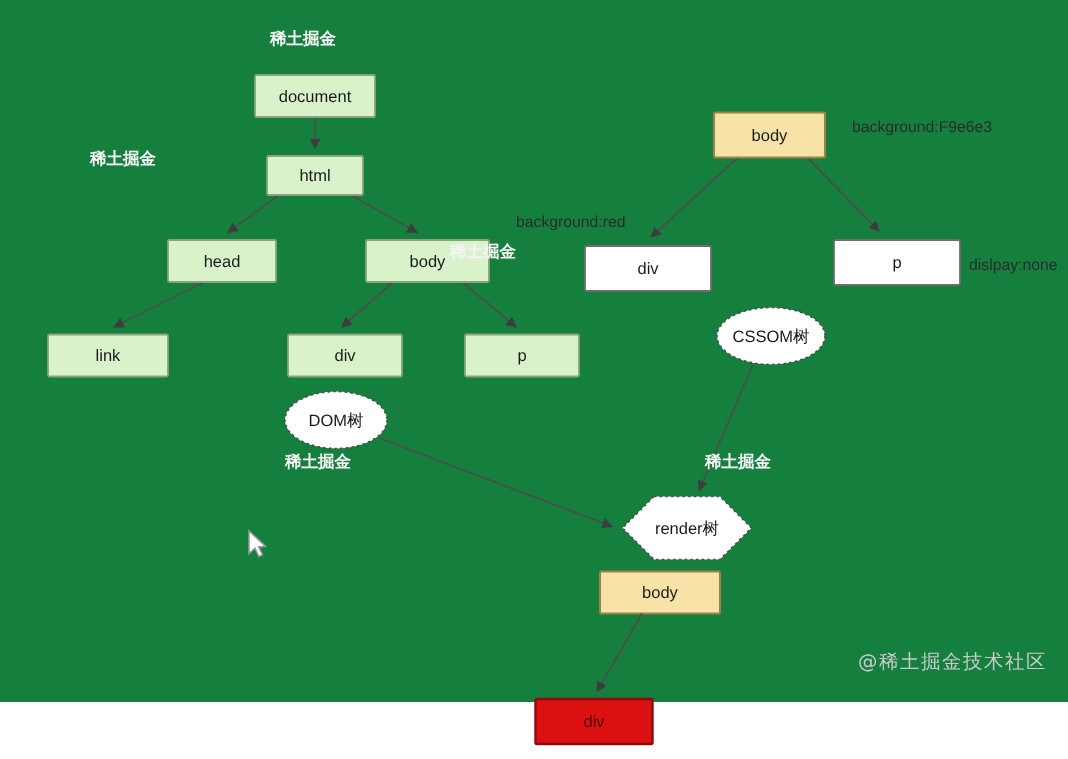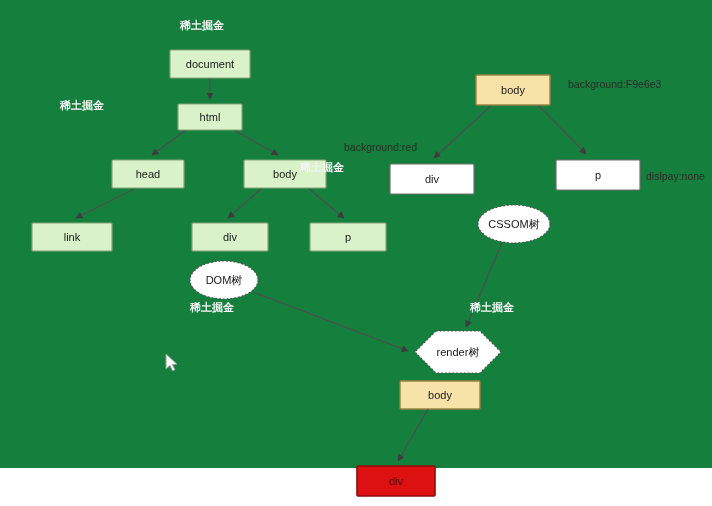--- a/index.html
+++ b/index.html
@@ -215,13 +215,14 @@
       <path d="M0,0 L0,15 L4,11.5 L6.6,17 L9,15.8 L6.4,10.6 L11,10.2 Z" fill="#ffffff" stroke="#9a9a9a" stroke-width="1"></path>
     </g>
   </svg>
 
   <div class="ghost-watermark" style="left:180px; top:18px;">稀土掘金</div>
   <div class="ghost-watermark" style="left:60px; top:98px;">稀土掘金</div>
   <div class="ghost-watermark" style="left:300px; top:160px;">稀土掘金</div>
   <div class="ghost-watermark" style="left:190px; top:300px;">稀土掘金</div>
   <div class="ghost-watermark" style="left:470px; top:300px;">稀土掘金</div>
 
+  <div class="watermark">@稀土掘金技术社区</div>
 </div>
 
 </body></html>

